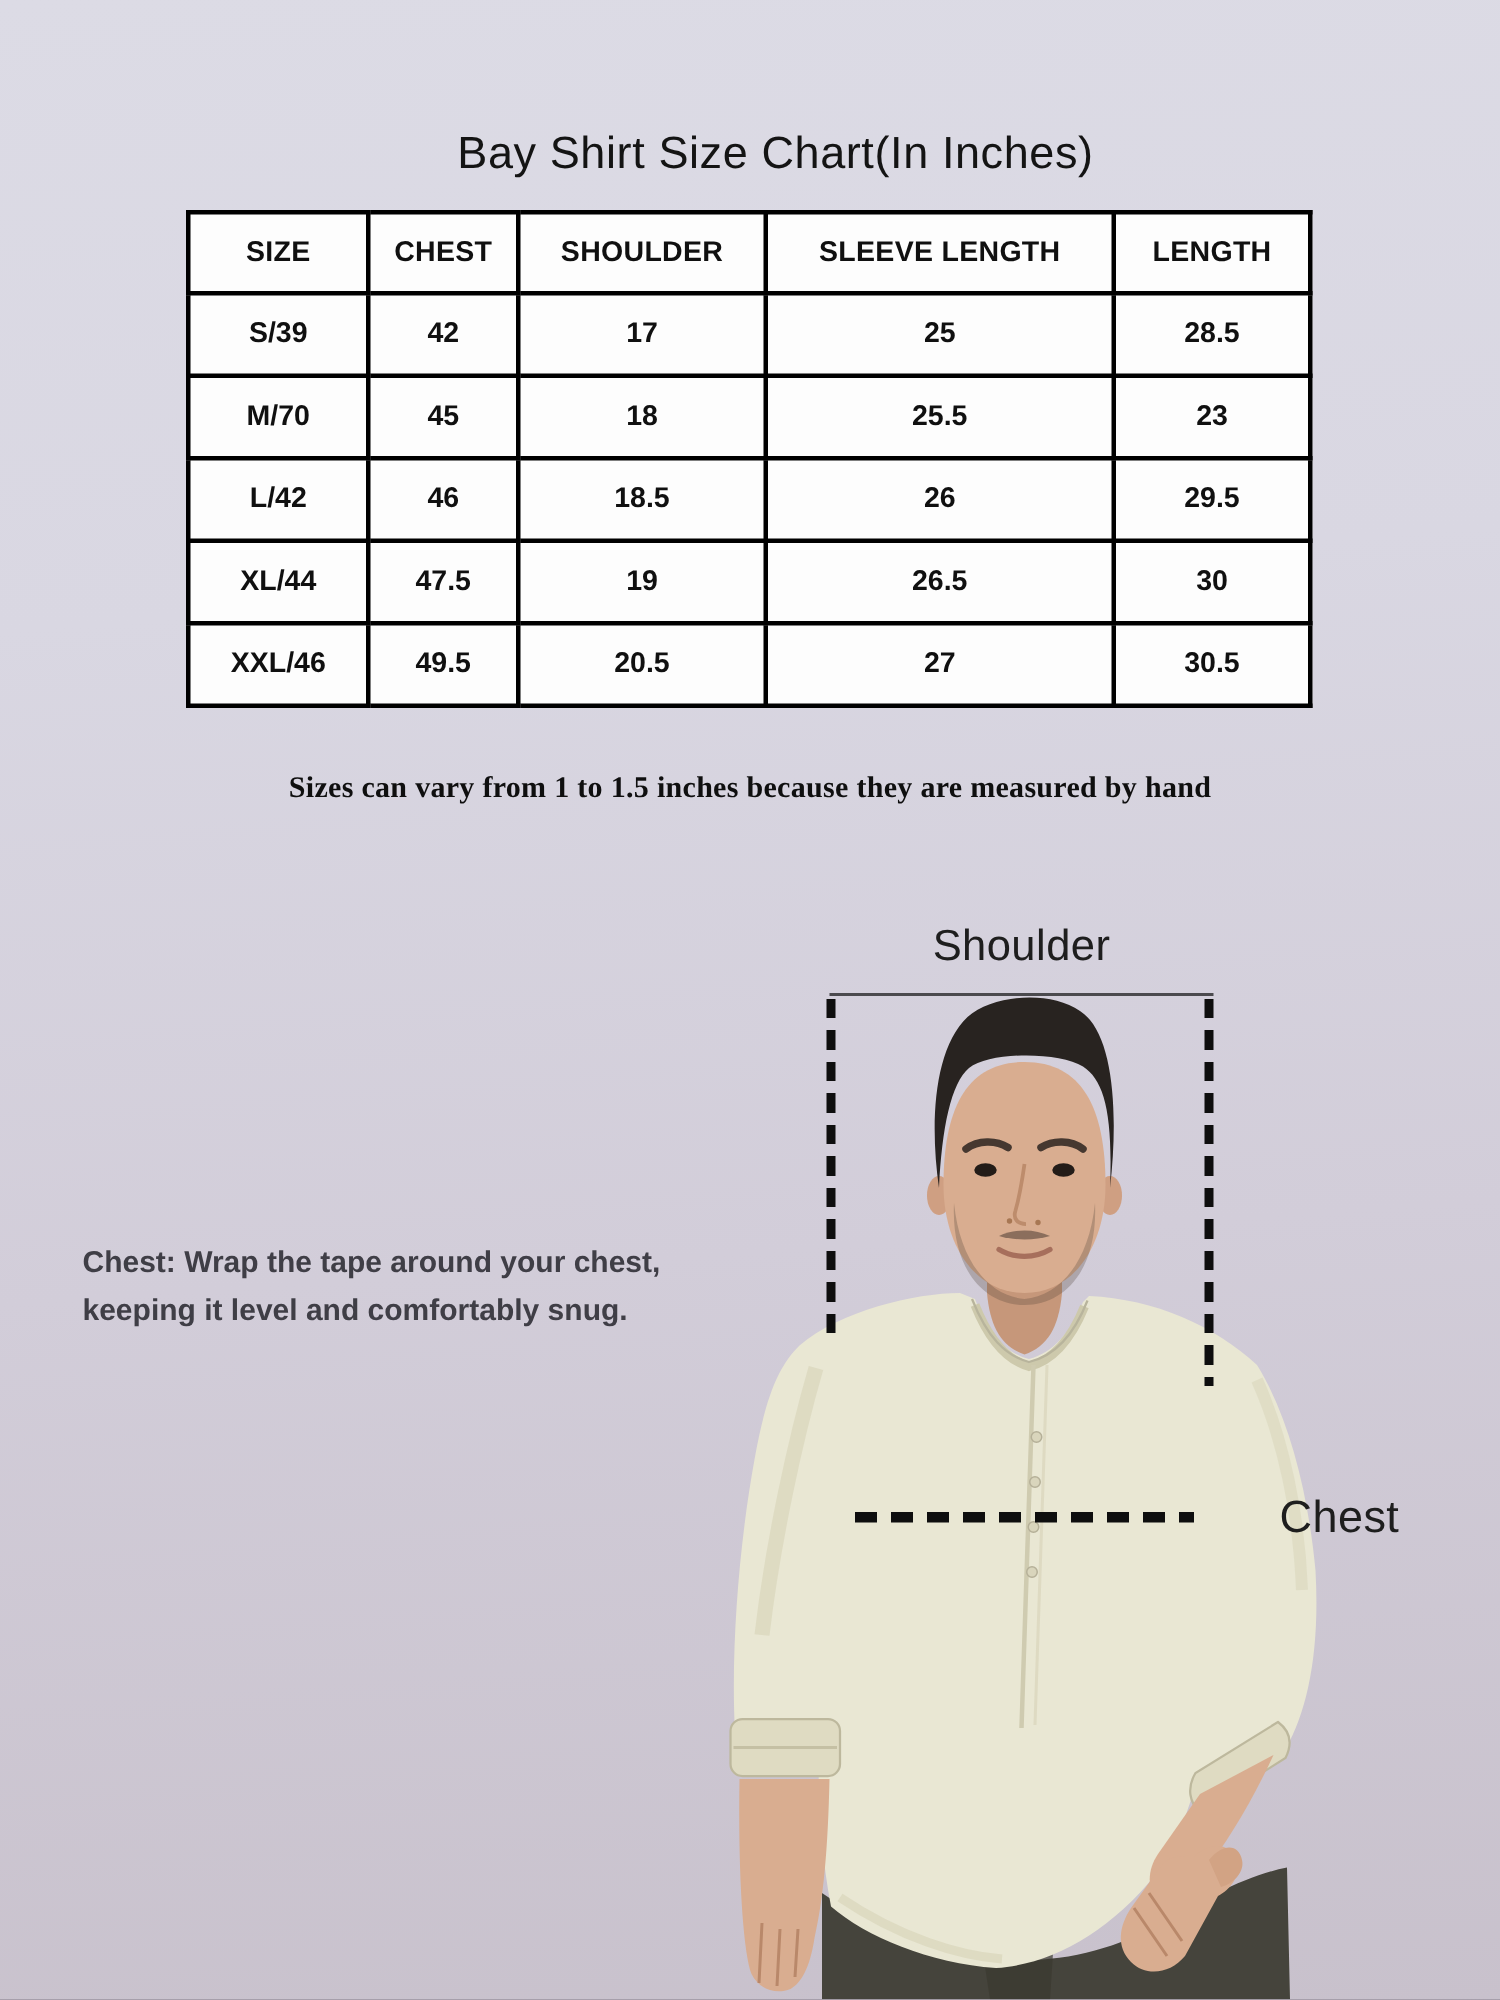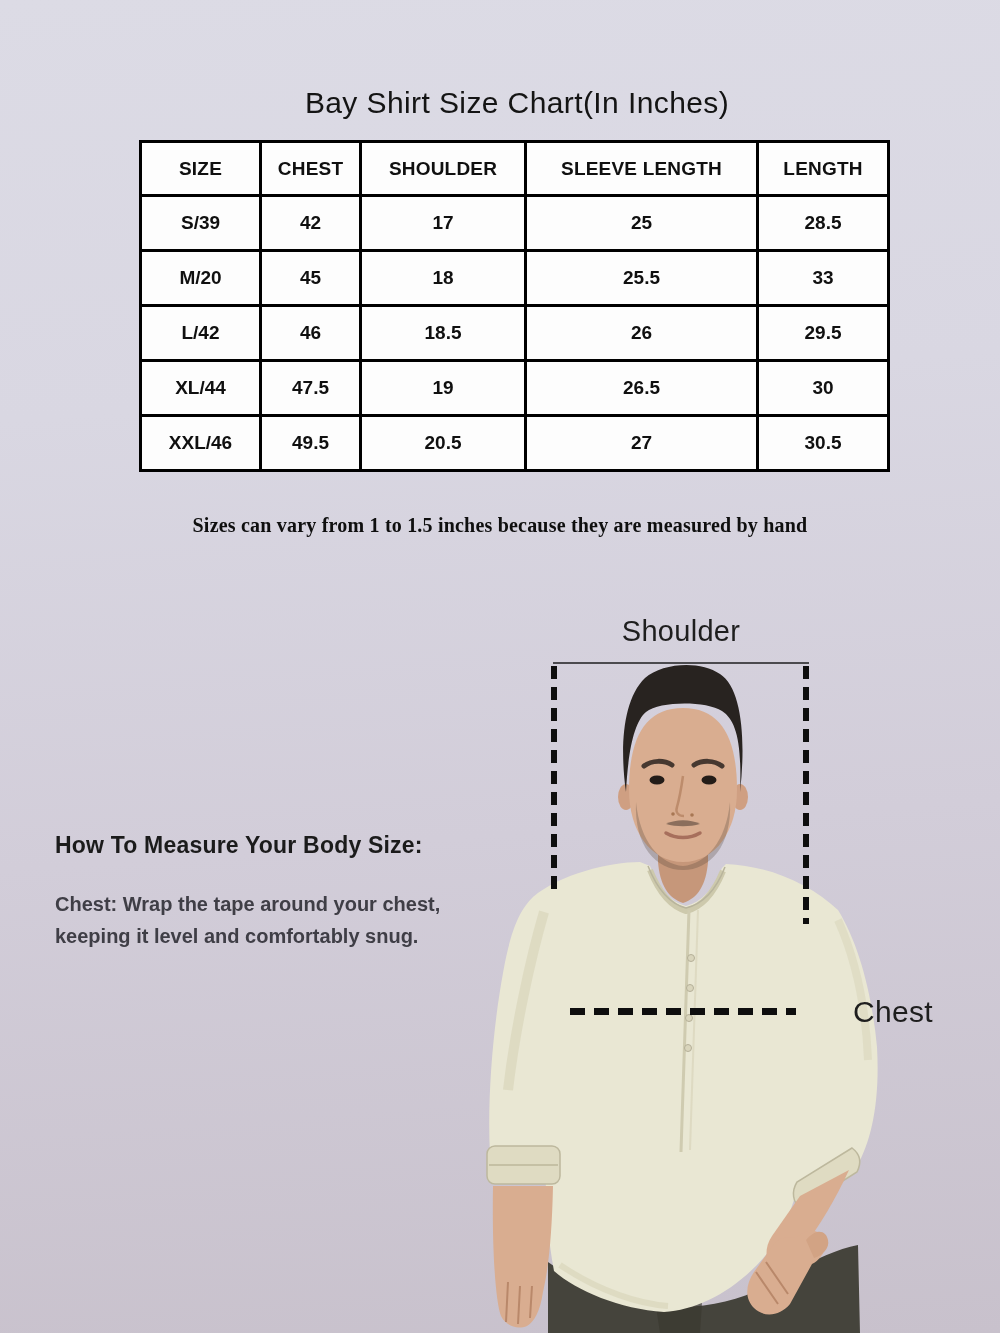--- a/index.html
+++ b/index.html
@@ -10,21 +10,21 @@
     overflow:hidden;
     font-family:"Liberation Sans", sans-serif;
     background:linear-gradient(176deg,#dcdbe5 0%,#d9d7e2 30%,#d2cdd9 62%,#c8c1cc 100%);
   }
   .page-title{
     position:absolute;left:0;top:86px;width:100%;
     margin:0;text-align:center;
     font-size:30px;font-weight:400;letter-spacing:.4px;color:#141414;padding-left:17px;
   }
   table.size-table{
-    position:absolute;left:139px;top:140px;
+    position:absolute;left:124px;top:140px;
     width:748px;border-collapse:collapse;
     background:#fdfdfd;
     border:3px solid #000;
     table-layout:fixed;
   }
   table.size-table th, table.size-table td{
     border:3px solid #000;
     text-align:center;vertical-align:middle;
     color:#101010;background:#fdfdfd;
     padding:0;
@@ -98,25 +98,25 @@
     </thead>
     <tbody>
       <tr>
         <td class="size-col">S/39</td>
         <td>42</td>
         <td>17</td>
         <td>25</td>
         <td>28.5</td>
       </tr>
       <tr>
-        <td class="size-col">M/20</td>
+        <td class="size-col">M/70</td>
         <td>45</td>
         <td>18</td>
         <td>25.5</td>
-        <td>33</td>
+        <td>23</td>
       </tr>
       <tr>
         <td class="size-col">L/42</td>
         <td>46</td>
         <td>18.5</td>
         <td>26</td>
         <td>29.5</td>
       </tr>
       <tr>
         <td class="size-col">XL/44</td>
@@ -131,21 +131,20 @@
         <td>20.5</td>
         <td>27</td>
         <td>30.5</td>
       </tr>
     </tbody>
   </table>
 
   <p class="size-note">Sizes can vary from 1 to 1.5 inches because they are measured by hand</p>
 
   <section class="measure">
-    <h2>How To Measure Your Body Size:</h2>
     <p>Chest: Wrap the tape around  your chest, keeping it level and comfortably snug.</p>
   </section>
 
   <div class="figure-area">
     <svg width="570" height="703" viewBox="430 630 570 703" aria-hidden="true">
 
       <g>
         <path d="M548,1262 C585,1288 625,1302 662,1306 C705,1310 742,1300 772,1283 C802,1266 832,1250 858,1245 L860,1333 L548,1333 Z" fill="#45443c"></path>
         <path d="M655,1300 L660,1333 L700,1333 L702,1302 Z" fill="#3a392f" opacity="0.7"></path>
       </g>

